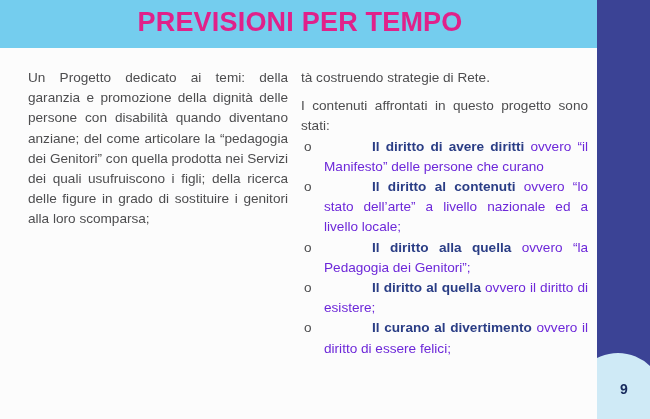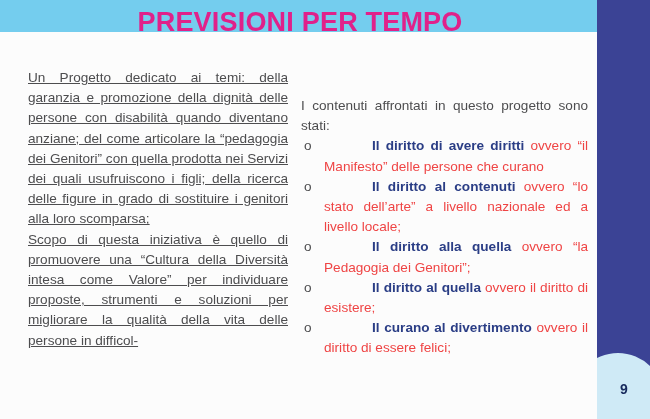--- a/index.html
+++ b/index.html
@@ -22,21 +22,21 @@
     background: #fcfcfc;
     overflow: hidden;
   }
 
   
   .header-band {
     position: absolute;
     left: 0;
     top: 0;
     width: 600px;
-    height: 32px;
+    height: 48px;
     background: #74cdee;
   }
   .header-title {
     position: absolute;
     left: 0;
     top: 0;
     width: 600px;
     height: 48px;
     display: flex;
     align-items: center;
@@ -111,24 +111,23 @@
   }
 
   p.para {
     margin: 0;
     text-align: justify;
     text-justify: inter-word;
     hyphens: none;
   }
   p.para.nogap {
     margin-top: 0;
-    text-decoration: underline;
   }
   p.para.gap {
-    margin-top: 28px;
+    margin-top: 8px;
   }
 
   
   ul.rights-list {
     list-style: none;
     margin: 0;
     padding: 0;
   }
   ul.rights-list > li {
     position: relative;
@@ -143,45 +142,45 @@
     font-size: 13.6px;
     line-height: 20.2px;
     color: #4d4d4f;
   }
   .bold-blue {
     font-weight: bold;
     color: #2a3d85;
     margin-left: 48px;
   }
   .rest {
-    color: #ef4444;
+    color: #6d28d9;
   }
 </style>
 </head>
 <body>
 
 <div id="page">
 
   <div class="header-band">
     <div class="header-title">PREVISIONI PER TEMPO</div>
   </div>
 
   <div class="side-rail">
     <div class="page-bubble"></div>
     <div class="page-number">9</div>
   </div>
 
   <div class="columns">
 
     <div class="col col-left">
       <p class="para nogap">Un Progetto dedicato ai temi: della garanzia e promozione della dignità delle persone con disabilità quando diventano anziane; del come articolare la “pedagogia dei Genitori” con quella prodotta nei Servizi dei quali usufruiscono i figli; della ricerca delle figure in grado di sostituire i genitori alla loro scomparsa;</p>
-      <p class="para nogap">Scopo di questa iniziativa è quello di promuovere una “Cultura della Diversità intesa come Valore” per individuare proposte, strumenti e soluzioni per migliorare la qualità della vita delle persone in difficol-</p>
     </div>
 
     <div class="col col-right">
+      <p class="para nogap">tà costruendo strategie di Rete.</p>
       <p class="para gap">I contenuti affrontati in questo progetto sono stati:</p>
 
       <ul class="rights-list">
         <li>
           <span class="marker">o</span>
           <span class="bold-blue">Il diritto di avere diritti</span><span class="rest"> ovvero “il Manifesto” delle persone che curano</span>
         </li>
         <li>
           <span class="marker">o</span>
           <span class="bold-blue">Il diritto al contenuti</span><span class="rest"> ovvero “lo stato dell’arte” a livello nazionale ed a livello locale;</span>

